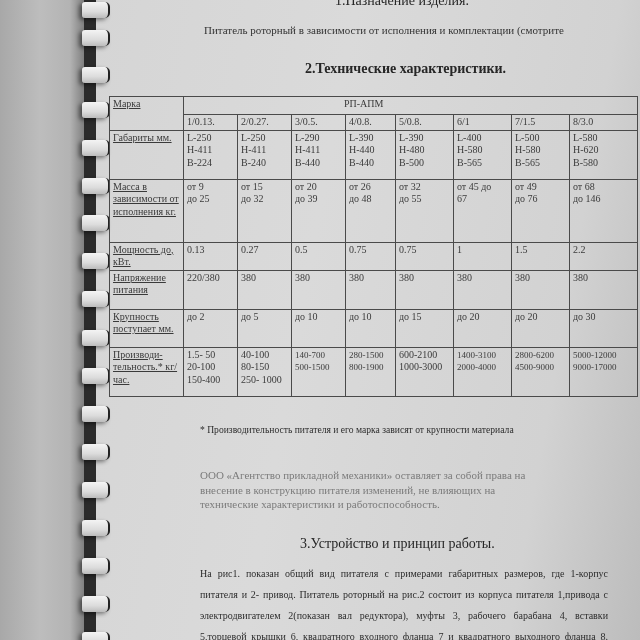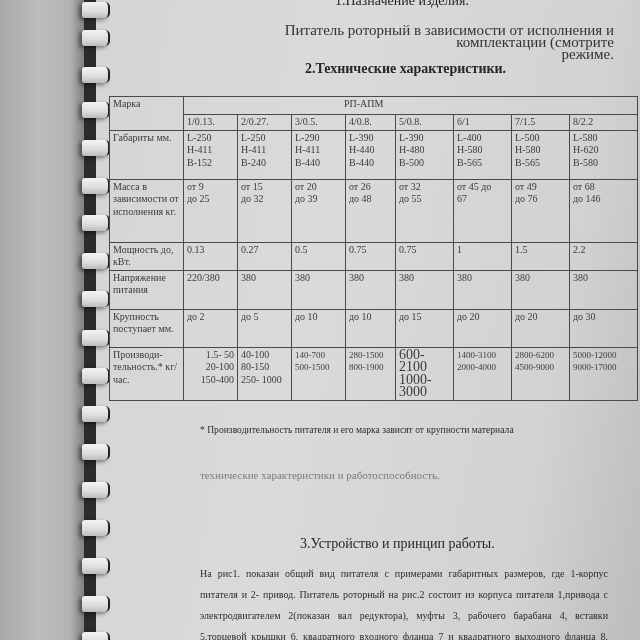--- a/index.html
+++ b/index.html
@@ -25,41 +25,41 @@
       position: absolute; left: 82px; width: 26px; height: 16px;
       background: linear-gradient(180deg, #f4f4f4 0%, #dcdcdc 60%, #bcbcbc 100%);
       border-radius: 3px 5px 5px 3px;
       border-right: 2px solid #222;
       box-shadow: -3px 2px 4px rgba(0,0,0,0.45);
     }
     .heading {
       position: absolute; font-size: 14px; color: #262626; white-space: nowrap;
     }
     .para {
-      position: absolute; font-size: 15px; line-height: 12px; color: #333; text-align: right;
+      position: absolute; font-size: 11px; line-height: 12px; color: #333;
     }
     .company {
       position: absolute; font-size: 11px; line-height: 14.5px; color: #7b7b7b;
     }
     .footnote {
       position: absolute; font-size: 9.6px; color: #2d2d2d; white-space: nowrap;
     }
     .body-text {
       position: absolute; left: 200px; top: 563px; width: 408px;
       font-size: 10px; line-height: 21px; color: #2c2c2c; text-align: justify;
     }
     table.spec {
       position: absolute; left: 109px; top: 96px; width: 528px;
       border-collapse: collapse; table-layout: fixed;
       font-size: 10px; line-height: 12.5px; color: #3b3b3b;
     }
     table.spec td {
       border: 1px solid #4a4a4a; vertical-align: top; padding: 1px 3px;
     }
-    table.spec td.label { font-size: 10px; color: #3a3a3a; }
+    table.spec td.label { font-size: 10px; color: #3a3a3a; text-decoration: underline; }
     .multiline span { display: block; }
   </style>
 </head>
 <body>
 
 <div class="backdrop"></div>
 <div class="page"></div>
 <div class="spine-shadow"></div>
 
 <div>
@@ -79,21 +79,20 @@
   <div class="coil" style="top:482px"></div>
   <div class="coil" style="top:520px"></div>
   <div class="coil" style="top:558px"></div>
   <div class="coil" style="top:596px"></div>
   <div class="coil" style="top:632px"></div>
 </div>
 
 <div class="heading" style="left:335px; top:-7px;">1.Назначение изделия.</div>
 <div class="para" style="left:204px; top:24px; width:410px;">
   <div>Питатель роторный в  зависимости от исполнения и комплектации (смотрите</div>
-  <div>режиме.</div>
 </div>
 
 <div class="heading" style="left:305px; top:61px;font-weight:bold;">2.Технические характеристики.</div>
 
 <table class="spec">
   <colgroup>
     <col style="width:74px">
     <col style="width:54px">
       <col style="width:54px">
       <col style="width:54px">
@@ -109,29 +108,29 @@
     <td colspan="8" style="padding-left:160px">РП-АПМ</td>
   </tr>
   <tr style="height:13px">
     <td>1/0.13.</td>
     <td>2/0.27.</td>
     <td>3/0.5.</td>
     <td>4/0.8.</td>
     <td>5/0.8.</td>
     <td>6/1</td>
     <td>7/1.5</td>
-    <td>8/2.2</td>
+    <td>8/3.0</td>
   </tr>
 
   <tr style="height:49px">
     <td class="label">Габариты мм.</td>
     <td class="multiline">
           <span>L-250</span>
           <span>H-411</span>
-          <span>B-152</span>
+          <span>B-224</span>
         </td>
     <td class="multiline">
           <span>L-250</span>
           <span>H-411</span>
           <span>B-240</span>
         </td>
     <td class="multiline">
           <span>L-290</span>
           <span>H-411</span>
           <span>B-440</span>
@@ -230,39 +229,39 @@
     <td>до 10</td>
     <td>до 10</td>
     <td>до 15</td>
     <td>до 20</td>
     <td>до 20</td>
     <td>до 30</td>
   </tr>
 
   <tr style="height:49px">
     <td class="label">Производи-тельность.* кг/час.</td>
-    <td class="multiline" style="text-align:right">
+    <td class="multiline" style="text-align:left">
           <span>1.5- 50</span>
           <span>20-100</span>
           <span>150-400</span>
         </td>
     <td class="multiline">
           <span>40-100</span>
           <span>80-150</span>
           <span>250- 1000</span>
         </td>
     <td class="multiline" style="font-size:9px">
           <span>140-700</span>
           <span>500-1500</span>
         </td>
     <td class="multiline" style="font-size:9px">
           <span>280-1500</span>
           <span>800-1900</span>
         </td>
-    <td class="multiline" style="font-size:14px">
+    <td class="multiline" style="font-size:10px">
           <span>600-2100</span>
           <span>1000-3000</span>
         </td>
     <td class="multiline" style="font-size:9px">
           <span>1400-3100</span>
           <span>2000-4000</span>
         </td>
     <td class="multiline" style="font-size:9px">
           <span>2800-6200</span>
           <span>4500-9000</span>
@@ -271,17 +270,19 @@
           <span>5000-12000</span>
           <span>9000-17000</span>
         </td>
   </tr>
 </tbody>
   </table>
 
 <div class="footnote" style="left:200px; top:424px;">* Производительность питателя и его марка зависят от крупности материала</div>
 
 <div class="company" style="left:200px; top:468px; width:420px;">
+  <div>ООО «Агентство прикладной механики» оставляет за собой права на</div>
+  <div>внесение в конструкцию питателя изменений, не влияющих на</div>
   <div>технические характеристики и работоспособность.</div>
 </div>
 
 <div class="heading" style="left:300px; top:536px;">3.Устройство и принцип работы.</div>
 <div class="body-text">На рис1. показан общий вид питателя с примерами габаритных размеров,  где 1-корпус питателя  и 2- привод. Питатель роторный на рис.2 состоит из корпуса питателя 1,привода с электродвигателем 2(показан вал редуктора), муфты 3, рабочего барабана 4,  вставки 5,торцевой крышки 6, квадратного входного фланца 7 и квадратного выходного фланца 8. Материал поступает через входной фланец 7 и вставку 5 на гладкий барабан 4 . При вращении барабана материал поступает в</div>
 
 </body></html>

